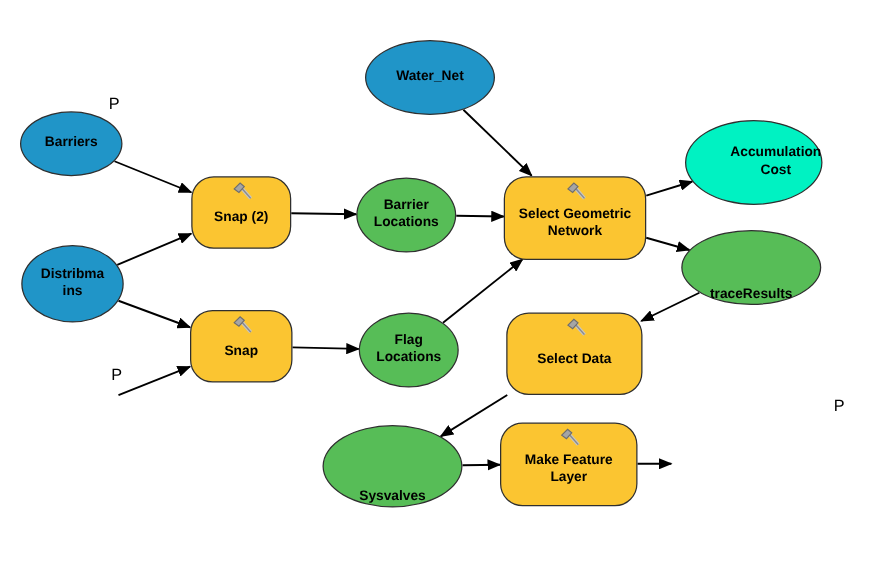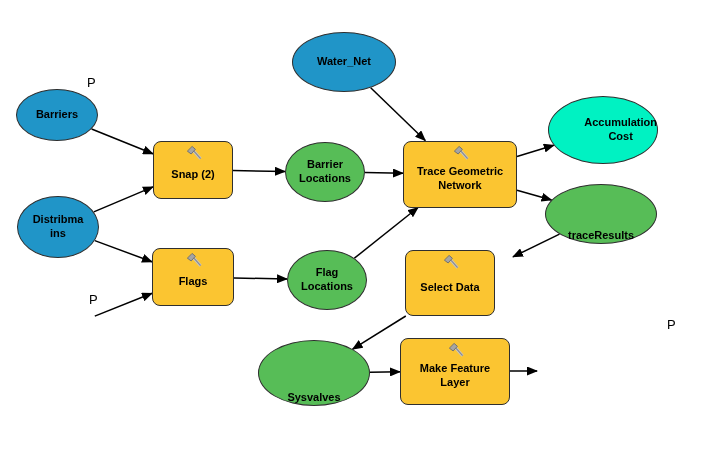--- a/index.html
+++ b/index.html
@@ -23,21 +23,21 @@
     box-sizing: border-box;
     display: flex;
     flex-direction: column;
     align-items: center;
     justify-content: center;
     text-align: center;
     border: 1.5px solid #2f2f2f;
     cursor: default;
   }
   .shape-ellipse { border-radius: 50%; }
-  .shape-rounded-rect { border-radius: 8px; justify-content: center; }
+  .shape-rounded-rect { border-radius: 18px; justify-content: center; }
   .role-input-data   { background: var(--c-input); }
   .role-derived-data { background: var(--c-derived); }
   .role-derived-data-alt { background: var(--c-derived-alt); }
   .role-tool { background: var(--c-tool); }
   .node-label {
     font-size: 11px;
     font-weight: bold;
     color: var(--c-text);
     line-height: 1.25;
     white-space: pre-line;
@@ -104,47 +104,47 @@
         <polygon points="1.5,6.5 6.5,1.5 10,4.5 5.5,9.5" fill="#a5a5a5" stroke="#6e6e6e" stroke-width="1"></polygon>
       </svg>
       <span class="node-label">Snap (2)</span>
     </div>
     <div class="node shape-rounded-rect role-tool" style="left: 152px; top: 248px; width: 82px; height: 58px;">
       <svg class="hammer" viewBox="0 0 20 18" width="20" height="17">
         <line x1="7.5" y1="5.5" x2="15.5" y2="14.5" stroke="#c6c6c6" stroke-width="3"></line>
         <line x1="7.5" y1="5.5" x2="15.5" y2="14.5" stroke="#8a8a8a" stroke-width="1.2"></line>
         <polygon points="1.5,6.5 6.5,1.5 10,4.5 5.5,9.5" fill="#a5a5a5" stroke="#6e6e6e" stroke-width="1"></polygon>
       </svg>
-      <span class="node-label">Flags</span>
+      <span class="node-label">Snap</span>
     </div>
     <div class="node shape-ellipse role-derived-data" style="left: 285px; top: 142px; width: 80px; height: 60px;">
       <span class="node-label">Barrier
 Locations</span>
     </div>
     <div class="node shape-ellipse role-derived-data" style="left: 287px; top: 250px; width: 80px; height: 60px;">
       <span class="node-label">Flag
 Locations</span>
     </div>
     <div class="node shape-rounded-rect role-tool" style="left: 403px; top: 140.5px; width: 114px; height: 67px;">
       <svg class="hammer" viewBox="0 0 20 18" width="20" height="17">
         <line x1="7.5" y1="5.5" x2="15.5" y2="14.5" stroke="#c6c6c6" stroke-width="3"></line>
         <line x1="7.5" y1="5.5" x2="15.5" y2="14.5" stroke="#8a8a8a" stroke-width="1.2"></line>
         <polygon points="1.5,6.5 6.5,1.5 10,4.5 5.5,9.5" fill="#a5a5a5" stroke="#6e6e6e" stroke-width="1"></polygon>
       </svg>
-      <span class="node-label">Trace Geometric
+      <span class="node-label">Select Geometric
 Network</span>
     </div>
     <div class="node shape-ellipse role-derived-data-alt" style="left: 548px; top: 96px; width: 110px; height: 68px; align-items: flex-end;">
       <span class="node-label">Accumulation
 Cost</span>
     </div>
     <div class="node shape-ellipse role-derived-data" style="left: 545px; top: 184px; width: 112px; height: 60px; justify-content: flex-end;">
       <span class="node-label">traceResults</span>
     </div>
-    <div class="node shape-rounded-rect role-tool" style="left: 405px; top: 250px; width: 90px; height: 66px;">
+    <div class="node shape-rounded-rect role-tool" style="left: 405px; top: 250px; width: 109px; height: 66px;">
       <svg class="hammer" viewBox="0 0 20 18" width="20" height="17">
         <line x1="7.5" y1="5.5" x2="15.5" y2="14.5" stroke="#c6c6c6" stroke-width="3"></line>
         <line x1="7.5" y1="5.5" x2="15.5" y2="14.5" stroke="#8a8a8a" stroke-width="1.2"></line>
         <polygon points="1.5,6.5 6.5,1.5 10,4.5 5.5,9.5" fill="#a5a5a5" stroke="#6e6e6e" stroke-width="1"></polygon>
       </svg>
       <span class="node-label">Select Data</span>
     </div>
     <div class="node shape-ellipse role-derived-data" style="left: 258px; top: 340px; width: 112px; height: 66px; justify-content: flex-end;">
       <span class="node-label">Sysvalves</span>
     </div>

